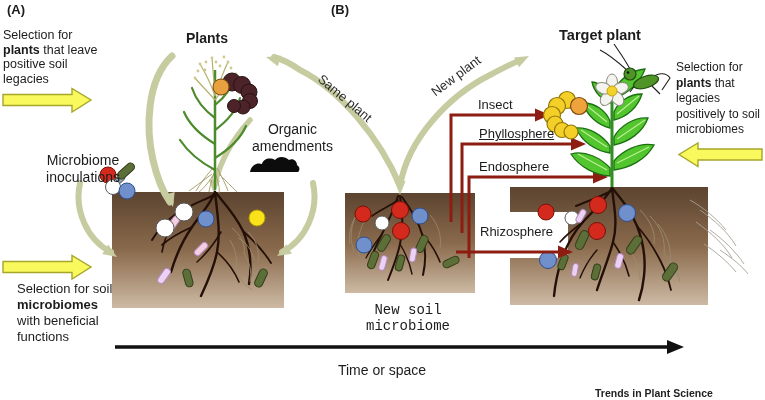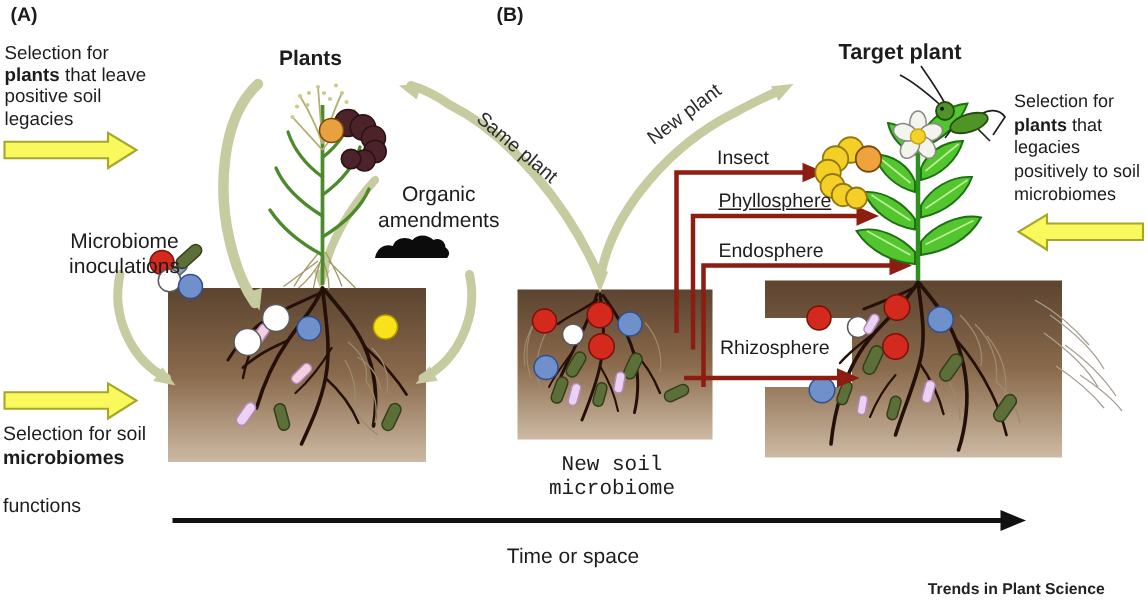--- a/index.html
+++ b/index.html
@@ -3,21 +3,21 @@
 <meta charset="utf-8">
 <style>
   html,body{margin:0;padding:0;background:#fff;}
   #fig{position:relative;width:765px;height:400px;background:#fff;overflow:hidden;
        font-family:"Liberation Sans",sans-serif;color:#1c1c1c;}
   #art{position:absolute;left:0;top:0;}
   .t{position:absolute;color:#1c1c1c;line-height:1.15;}
   .b{font-weight:bold;}
   .tag{font-weight:bold;font-size:13px;}
   .blk{font-size:12.5px;line-height:14.5px;}
-  .blk2{font-size:13px;line-height:16px;}
+  .blk2{font-size:13px;line-height:16px;margin-left:15px;}
   .blk3{font-size:12px;line-height:15.5px;}
   .lbl{font-size:13px;}
   .ctr{text-align:center;}
   .rot{transform-origin:left top;white-space:nowrap;font-size:13px;color:#2b2b2b;}
 </style>
 </head>
 <body>
 
 <div id="fig">
 
@@ -284,21 +284,21 @@
 
 <div class="t ctr" style="left:28px;top:126px;width:110px;font-size:14px;line-height:17px;margin-top:26px;">Microbiome inoculations</div>
 
 <div class="t ctr b" style="left:182px;top:30px;width:50px;font-size:14px;">Plants</div>
 
 <div class="t ctr" style="left:245px;top:121px;width:95px;font-size:14px;line-height:17px;">Organic amendments</div>
 
 <div class="t blk2" style="left:2px;top:281px;width:100px;">
   <span>Selection for soil</span><br>
   <span class="b">microbiomes</span><br>
-  <br>
+  <span>with beneficial</span><br>
   <span>functions</span>
 </div>
 
 <div class="t rot" style="left:324px;top:72px;transform:rotate(40deg);">Same plant</div>
 <div class="t rot" style="left:429px;top:88px;transform:rotate(-37deg);">New plant</div>
 
 <div class="t lbl" style="left:478px;top:98px;">Insect</div>
 <div class="t lbl" style="left:479px;top:127px;text-decoration:underline;">Phyllosphere</div>
 <div class="t lbl" style="left:479px;top:160px;">Endosphere</div>
 <div class="t lbl" style="left:480px;top:225px;">Rhizosphere</div>
@@ -310,15 +310,15 @@
 <div class="t blk3" style="left:676px;top:60px;width:92px;">
   <span>Selection for</span><br>
   <span class="b">plants</span><span> that</span><br>
   <span>legacies</span><br>
   <span>positively to soil</span><br>
   <span>microbiomes</span>
 </div>
 
 <div class="t ctr" style="left:332px;top:362px;width:100px;font-size:14px;">Time or space</div>
 
-<div class="t b" style="left:595px;top:387px;width:165px;font-size:10.5px;text-align:center;color:#222;">Trends in Plant Science</div>
+<div class="t b" style="left:595px;top:387px;width:165px;font-size:10.5px;text-align:left;color:#222;">Trends in Plant Science</div>
 
 </div>
 
 </body></html>

